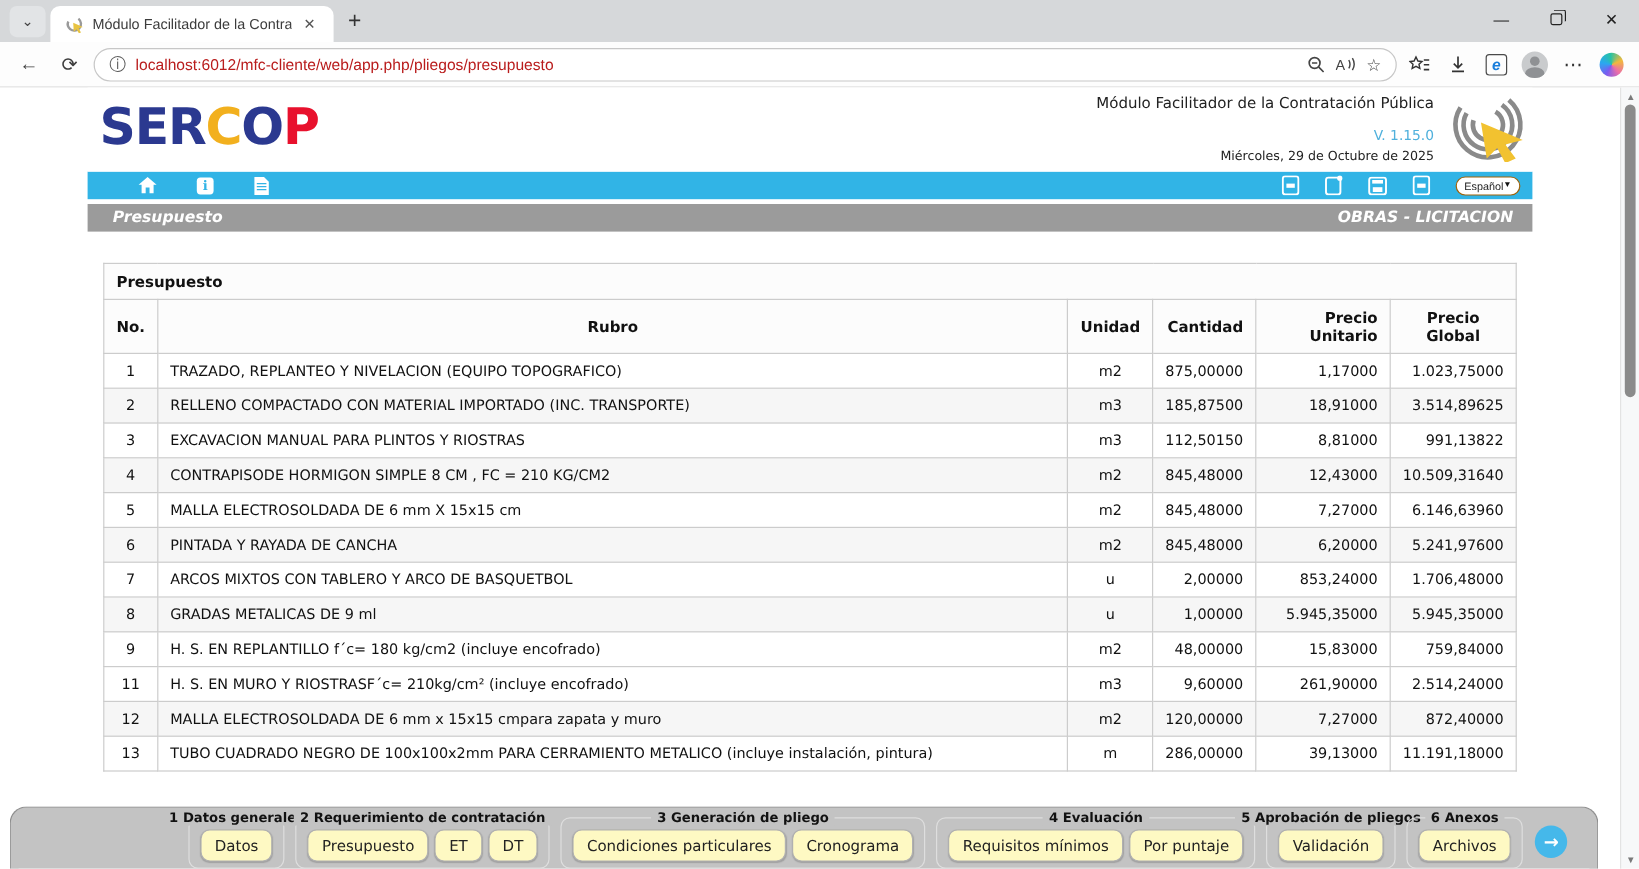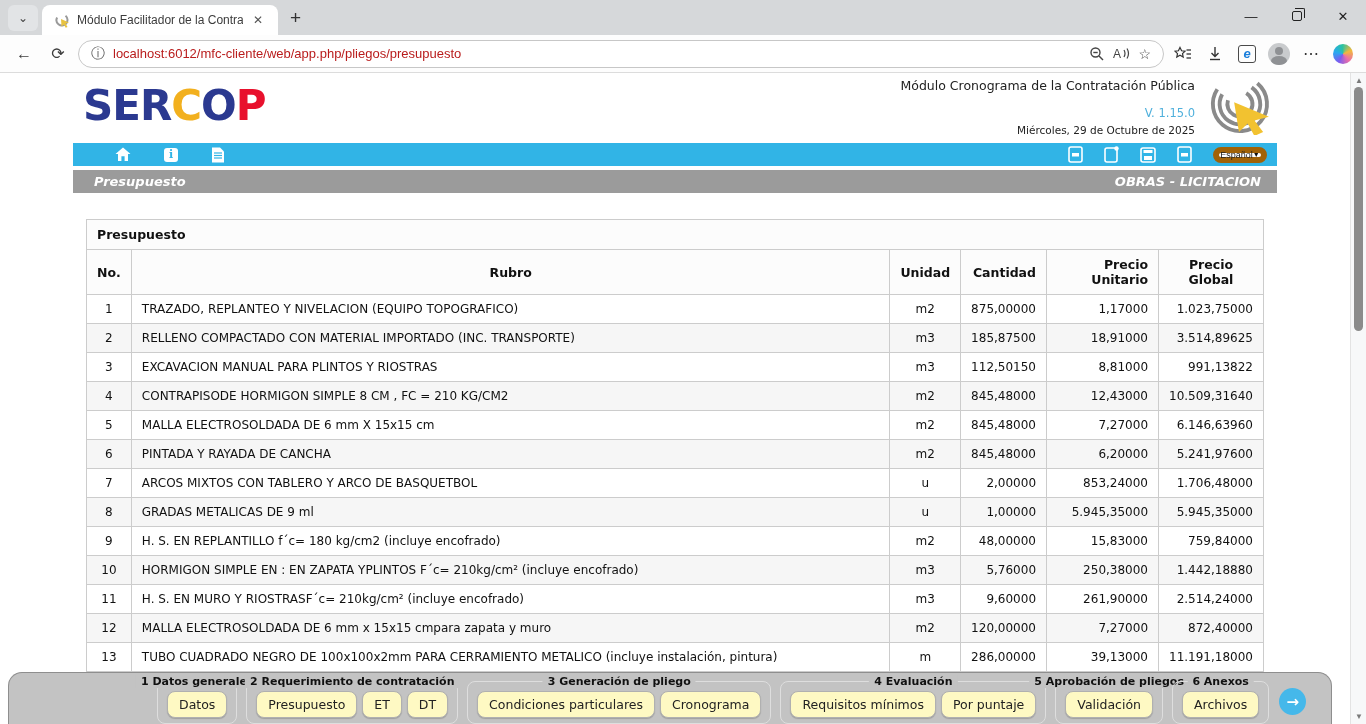--- a/index.html
+++ b/index.html
@@ -55,21 +55,21 @@
   .hdr-version { font-size:11.5px; color:#4fb0dc; margin-top:13px; }
   .hdr-date { font-size:10.5px; color:#222; margin-top:4px; }
   .hdr-logo { position:absolute; right:0; top:4px; }
 
   
   .bluebar { height:23px; margin-top:0; background:#31b4e6; display:flex; align-items:center; padding:0 10px 0 42px; }
   .bb-left { display:flex; gap:33px; align-items:center; }
   .bb-right { margin-left:auto; display:flex; gap:21px; align-items:center; }
   .ic-info { width:14px; height:14px; background:#fff; color:#31b4e6; border-radius:3px;
     font-weight:bold; font-size:11px; line-height:14px; text-align:center; font-family:"DejaVu Serif", serif; }
-  .lang-select { width:54px; height:16px; background:#fff; border-radius:8px; border:6px solid #a16207;
+  .lang-select { width:54px; height:16px; background:#fff; border-radius:8px; border:1px solid #a16207;
     display:flex; align-items:center; justify-content:center; 
     font-size:9px; color:#222; }
   .lang-chev { font-size:7px; color:#111; }
 
   
   .graybar { height:23px; margin-top:4px; background:#9b9b9b; color:#fff;
     display:flex; align-items:center; justify-content:space-between; padding:0 16px 0 21px;
     font-family:"DejaVu Sans", sans-serif; font-size:13px; font-weight:bold; font-style:italic; }
 
   
@@ -182,21 +182,21 @@
 </div>
 
 <div class="viewport">
   <div class="app">
 
     <div class="app-header">
       <div class="sercop">
         <span class="sc-navy">SER</span><span class="sc-yellow">C</span><span class="sc-navy">O</span><span class="sc-red">P</span>
       </div>
       <div class="hdr-info">
-        <div class="hdr-title">Módulo Cronograma de la Contratación Pública</div>
+        <div class="hdr-title">Módulo Facilitador de la Contratación Pública</div>
         <div class="hdr-version">V. 1.15.0</div>
         <div class="hdr-date">Miércoles, 29 de Octubre de 2025</div>
       </div>
       <svg class="hdr-logo" width="78" height="58" viewBox="0 0 80 60">
         <circle cx="42" cy="28" r="13" fill="none" stroke="#8a8a8a" stroke-width="4" stroke-dasharray="58 24" transform="rotate(-60 42 28)"></circle>
         <circle cx="42" cy="28" r="21" fill="none" stroke="#8a8a8a" stroke-width="4" stroke-dasharray="96 36" transform="rotate(-55 42 28)"></circle>
         <circle cx="42" cy="28" r="28" fill="none" stroke="#8a8a8a" stroke-width="4" stroke-dasharray="128 48" transform="rotate(-50 42 28)"></circle>
         <polygon points="36,26 72,41 57,45 66,57 57,61 50,48 41,57" fill="#f2c230"></polygon>
       </svg>
     </div>
@@ -323,28 +323,20 @@
               <td class="c-num">5.945,35000</td>
             </tr>
             <tr>
               <td class="c-no">9</td>
               <td class="c-rubro">H. S. EN REPLANTILLO f´c= 180 kg/cm2 (incluye encofrado)</td>
               <td class="c-unidad">m2</td>
               <td class="c-cant">48,00000</td>
               <td class="c-num">15,83000</td>
               <td class="c-num">759,84000</td>
             </tr>
-            <tr class="alt">
-              <td class="c-no">10</td>
-              <td class="c-rubro">HORMIGON SIMPLE EN : EN ZAPATA YPLINTOS F´c= 210kg/cm² (incluye encofrado)</td>
-              <td class="c-unidad">m3</td>
-              <td class="c-cant">5,76000</td>
-              <td class="c-num">250,38000</td>
-              <td class="c-num">1.442,18880</td>
-            </tr>
             <tr>
               <td class="c-no">11</td>
               <td class="c-rubro">H. S. EN MURO Y RIOSTRASF´c= 210kg/cm² (incluye encofrado)</td>
               <td class="c-unidad">m3</td>
               <td class="c-cant">9,60000</td>
               <td class="c-num">261,90000</td>
               <td class="c-num">2.514,24000</td>
             </tr>
             <tr class="alt">
               <td class="c-no">12</td>

